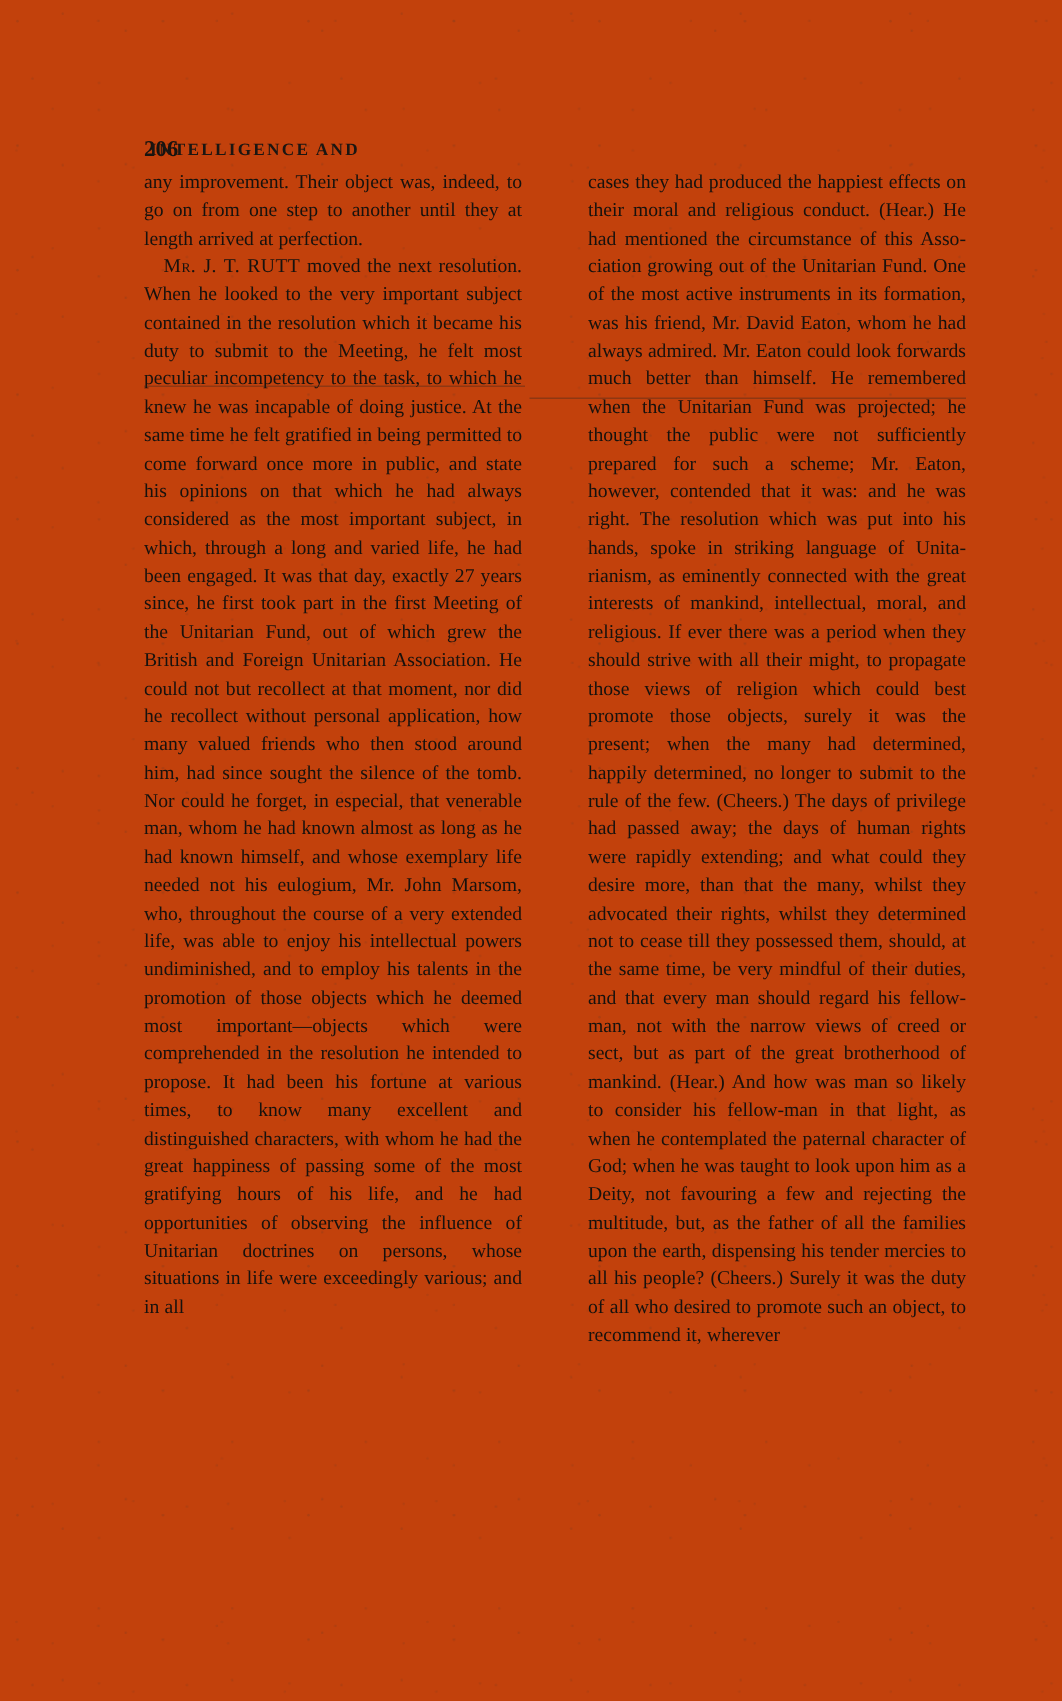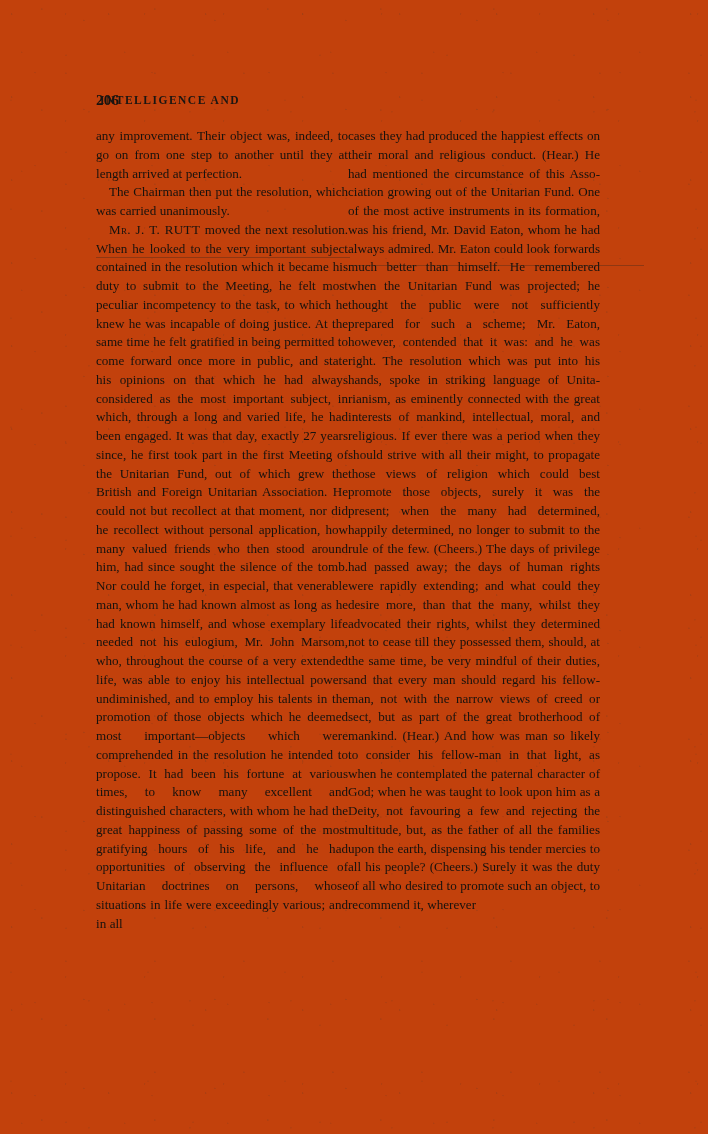--- a/index.html
+++ b/index.html
@@ -70,24 +70,24 @@
     font-size: 11.5px;
     letter-spacing: 1.5px;
     color: #1b1612;
     transform: translateX(4px);
   }
 
   
   #columns {
     position: absolute;
     left: 96px;
-    top: 127px;
+    top: 112px;
     width: 548px;
     display: flex;
-    justify-content: flex-start;
+    justify-content: space-between;
   }
   .col {
     width: 252px;
   }
   .col p {
     margin: 0;
     font-family: "Liberation Serif", "DejaVu Serif", serif;
     font-size: 13.1px;
     line-height: 18.75px;
     color: #16120e;
@@ -120,21 +120,20 @@
 
   <div id="runhead">
     <span class="folio">206</span>
     <span class="runhead-title">INTELLIGENCE AND</span>
   </div>
 
   <div id="columns">
 
     <div class="col">
       <p>any improvement. Their object was, indeed, to go on from one step to another until they at length arrived at perfection.</p>
-      <p class="indent">The Chairman then put the reso­lution, which was carried unani­mously.</p>
       <p class="indent"><span class="smallcaps">Mr. J. T. RUTT</span> moved the next resolution. When he looked to the very important subject contained in the resolution which it became his duty to submit to the Meeting, he felt most peculiar incompetency to the task, to which he knew he was incapable of doing justice. At the same time he felt gratified in being permitted to come forward once more in public, and state his opinions on that which he had always consi­dered as the most important subject, in which, through a long and varied life, he had been engaged. It was that day, exactly 27 years since, he first took part in the first Meeting of the Unitarian Fund, out of which grew the British and Foreign Unitarian Association. He could not but recollect at that moment, nor did he recollect without personal application, how many valued friends who then stood around him, had since sought the silence of the tomb. Nor could he forget, in especial, that venerable man, whom he had known almost as long as he had known himself, and whose exemplary life needed not his eulogium, Mr. John Marsom, who, throughout the course of a very extended life, was able to enjoy his intellectual powers undiminished, and to employ his talents in the promo­tion of those objects which he deemed most important—objects which were comprehended in the resolution he intended to propose. It had been his fortune at various times, to know many excellent and distinguished characters, with whom he had the great happiness of passing some of the most gratifying hours of his life, and he had opportunities of observing the influence of Unitarian doctrines on persons, whose situations in life were exceedingly various; and in all</p>
     </div>
 
     <div class="col">
       <p>cases they had produced the happiest effects on their moral and religious conduct. (Hear.) He had men­tioned the circumstance of this Asso­ciation growing out of the Unitarian Fund. One of the most active in­struments in its formation, was his friend, Mr. David Eaton, whom he had always admired. Mr. Eaton could look forwards much better than him­self. He remembered when the Uni­tarian Fund was projected; he thought the public were not suffi­ciently prepared for such a scheme; Mr. Eaton, however, contended that it was: and he was right. The re­solution which was put into his hands, spoke in striking language of Unita­rianism, as eminently connected with the great interests of mankind, in­tellectual, moral, and religious. If ever there was a period when they should strive with all their might, to propagate those views of religion which could best promote those ob­jects, surely it was the present; when the many had determined, happily determined, no longer to sub­mit to the rule of the few. (Cheers.) The days of privilege had passed away; the days of human rights were rapidly extending; and what could they desire more, than that the many, whilst they advocated their rights, whilst they determined not to cease till they possessed them, should, at the same time, be very mindful of their duties, and that every man should regard his fellow-man, not with the narrow views of creed or sect, but as part of the great bro­therhood of mankind. (Hear.) And how was man so likely to consider his fellow-man in that light, as when he contemplated the paternal cha­racter of God; when he was taught to look upon him as a Deity, not favouring a few and rejecting the multitude, but, as the father of all the families upon the earth, dispensing his tender mercies to all his people? (Cheers.) Surely it was the duty of all who desired to promote such an object, to recommend it, wherever</p>
     </div>
 
   </div>
 
   <div class="scanline" style="left:96px;  top:257px; width:254px;"></div>

